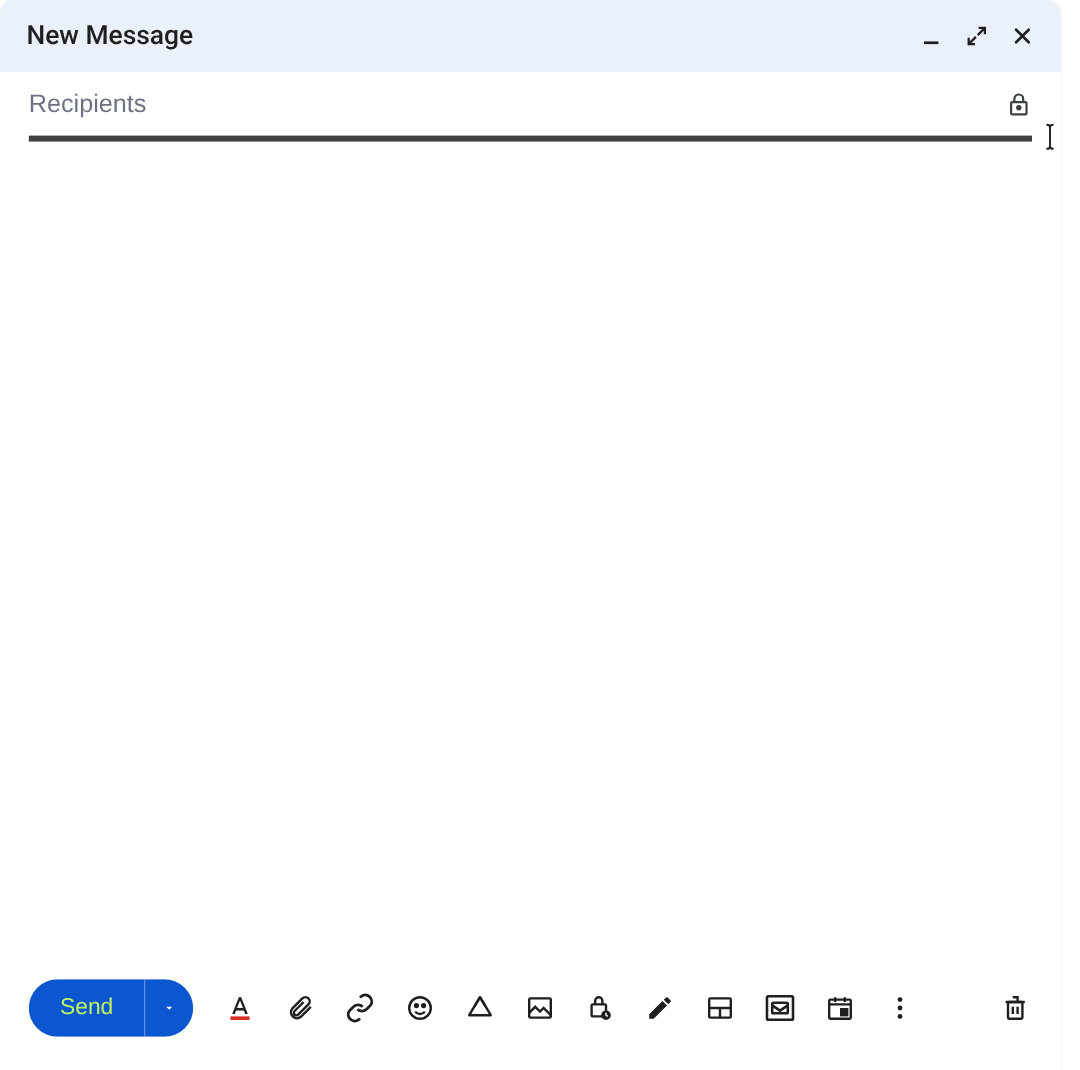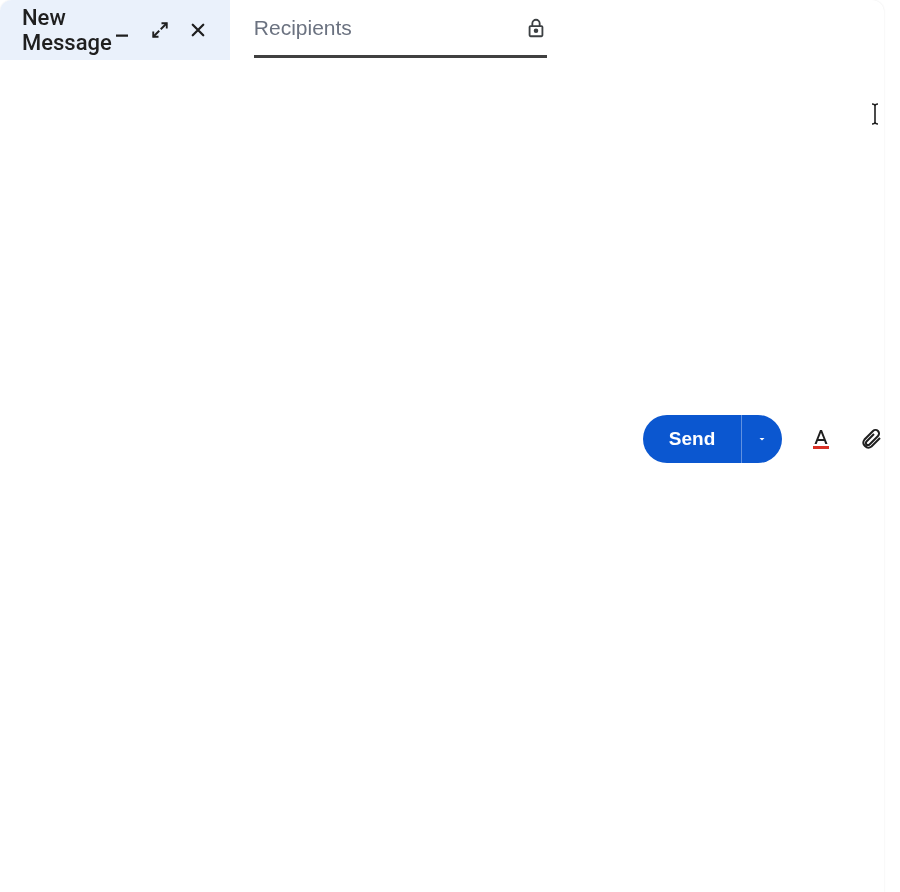--- a/index.html
+++ b/index.html
@@ -8,21 +8,21 @@
       background: #fff;
       width: 900px;
       height: 892px;
       overflow: hidden;
       position: relative;
     }
     .compose-window {
       width: 884px;
       height: 892px;
       display: flex;
-      flex-direction: row;
+      flex-direction: column;
       border-radius: 12px 12px 0 0;
       overflow: hidden;
       box-shadow: 0 0 2px rgba(0,0,0,0.1);
     }
     .header {
       background: #eaf1fb;
       display: flex;
       align-items: center;
       justify-content: space-between;
       padding: 14px 22px;
@@ -47,21 +47,21 @@
       width: 20px;
       height: 20px;
     }
     .fields {
       padding: 0 24px;
     }
     .field-row {
       display: flex;
       align-items: center;
       justify-content: space-between;
-      border-bottom: 3px solid #404040;
+      border-bottom: 5px solid #404040;
       height: 58px;
     }
     .field-input {
       border: none;
       outline: none;
       font-size: 21px;
       color: #1f1f1f;
       flex: 1;
       background: transparent;
     }
@@ -94,24 +94,24 @@
     }
     .send-group {
       display: flex;
       align-items: stretch;
       border-radius: 24px;
       overflow: hidden;
       height: 48px;
     }
     .send-btn {
       background: #0b57d0;
-      color: #ffffff;
+      color: #bef264;
       border: none;
       font-size: 19px;
-      font-weight: 700;
+      font-weight: 400;
       padding: 0 26px;
       cursor: pointer;
       display: flex;
       align-items: center;
     }
     .send-more {
       background: #0b57d0;
       border: none;
       border-left: 1px solid rgba(255,255,255,0.35);
       color: #fff;

